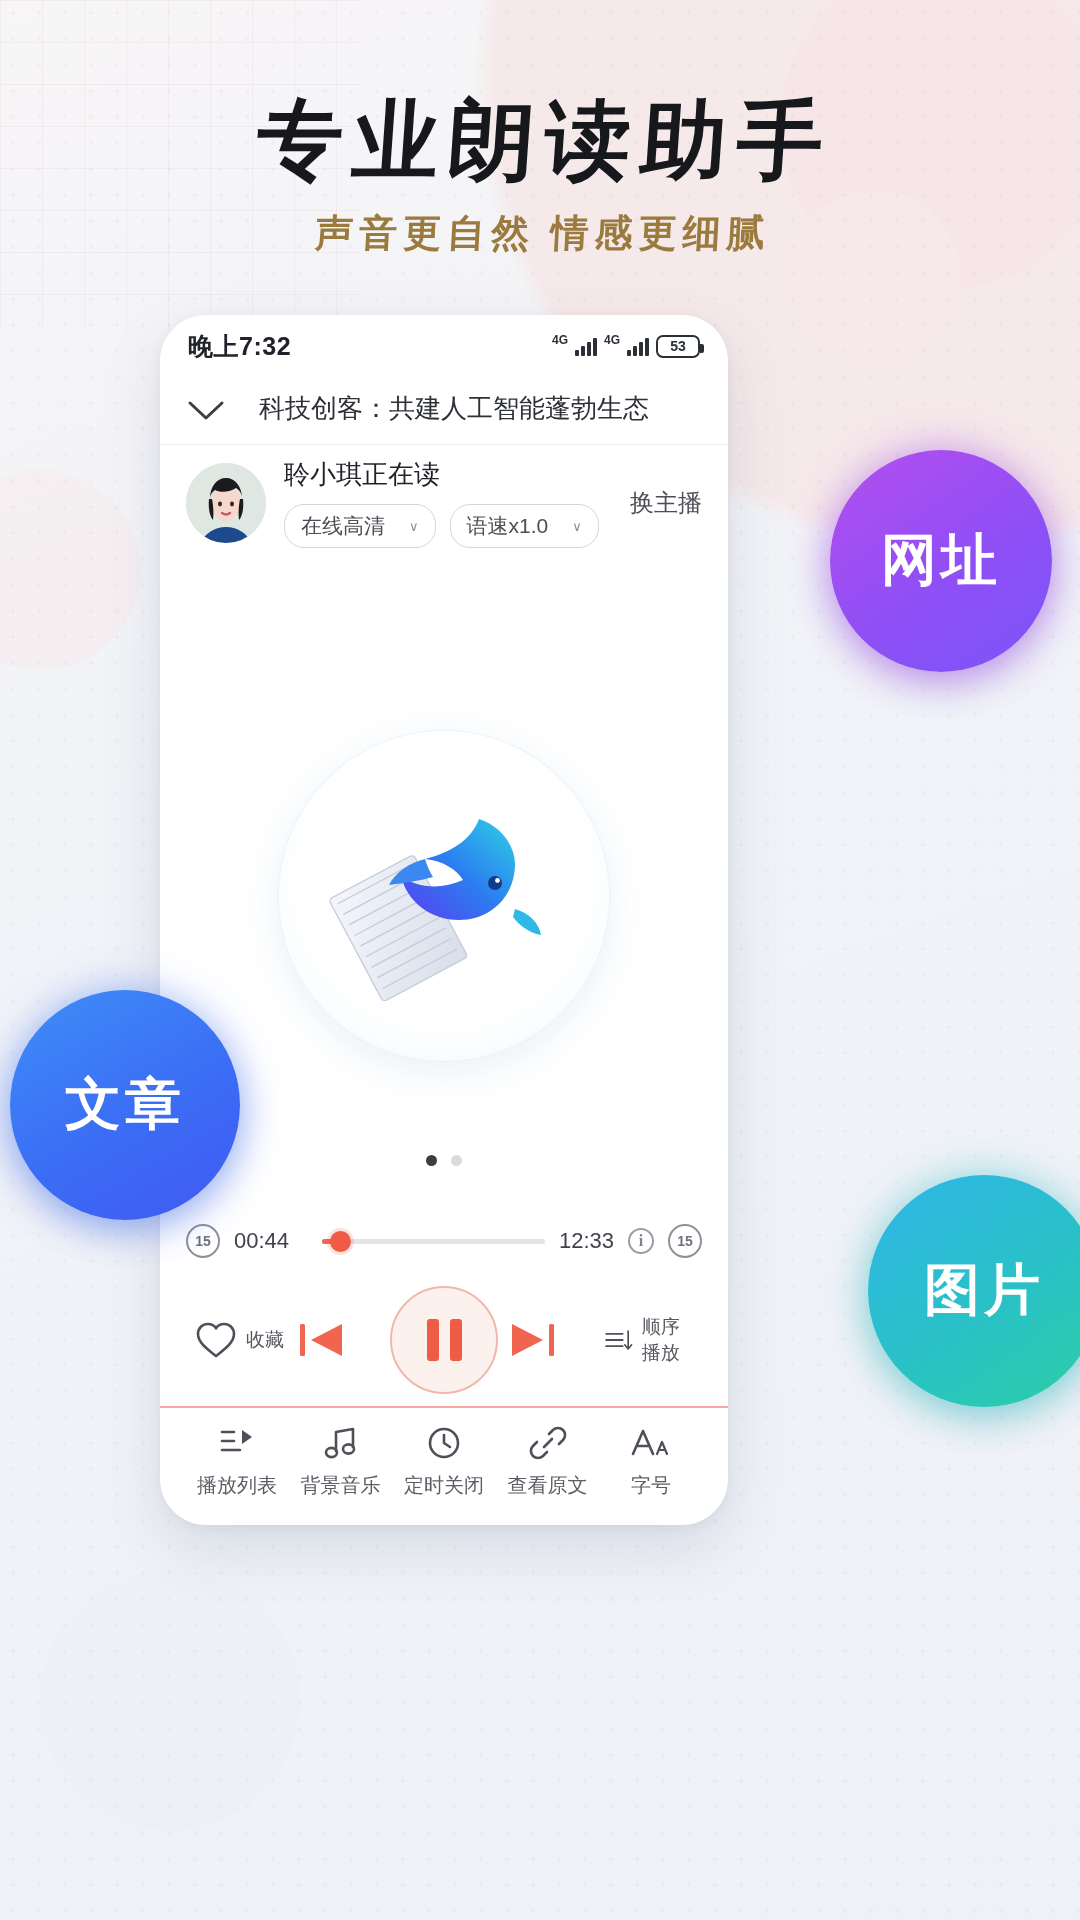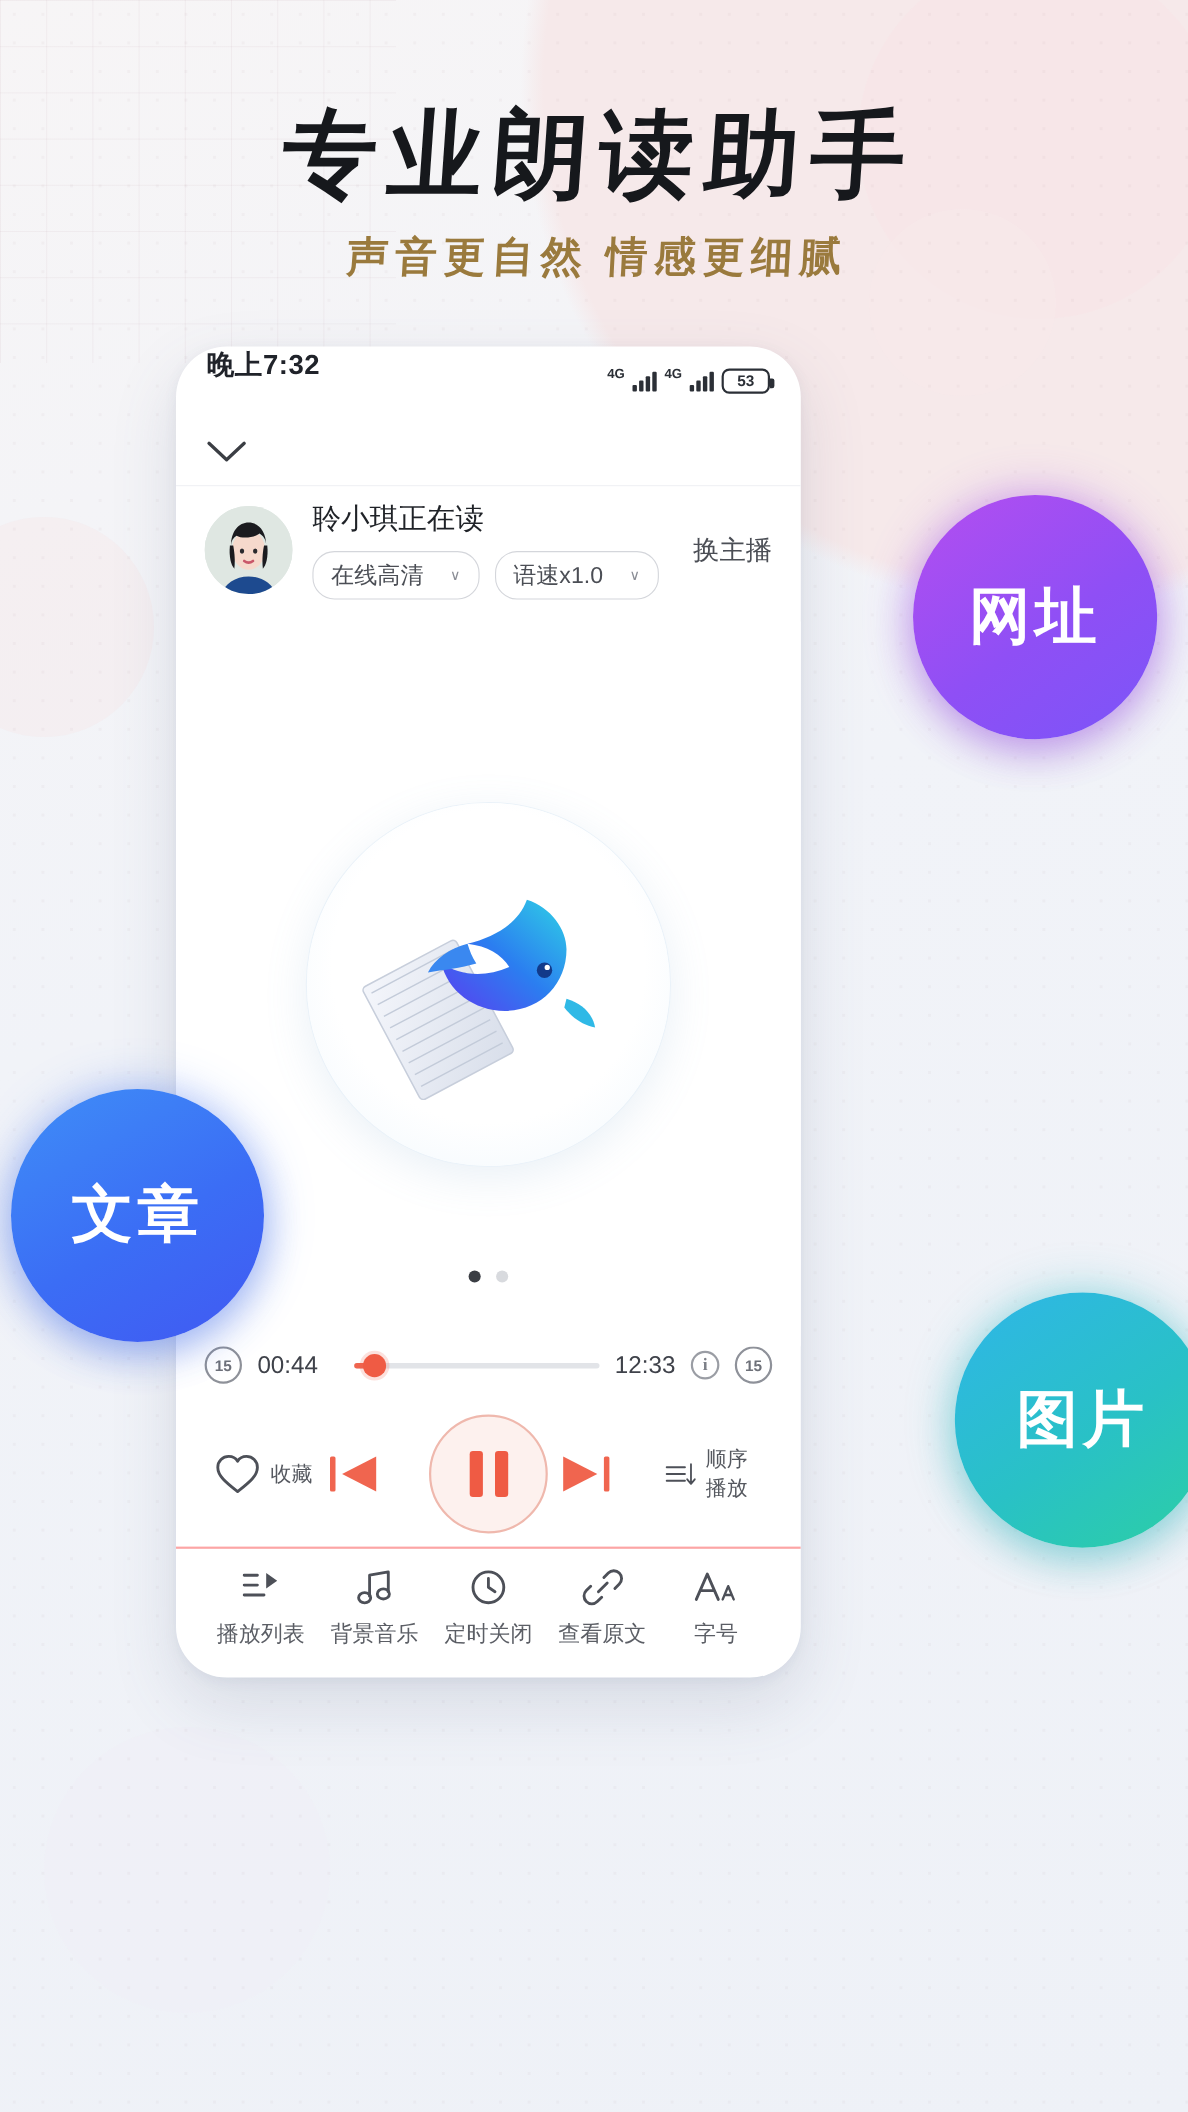--- a/index.html
+++ b/index.html
@@ -47,21 +47,21 @@
   }
 
   
   #phone { position:absolute; left:160px; top:315px; width:568px; height:1210px;
            background:#fff; border-radius:46px; z-index:4;
            box-shadow:0 24px 60px rgba(90,100,130,.16), 0 3px 12px rgba(90,100,130,.08);
            overflow:hidden; }
   #phone-inner { position:absolute; inset:0; display:flex; flex-direction:column; }
 
   
-  .statusbar { height:62px; display:flex; 
+  .statusbar { height:62px; display:flex; align-items:center;
                padding:0 28px; flex:0 0 auto; }
   .statusbar .time { font-size:25px; color:#20232a; font-weight:600; letter-spacing:.5px; }
   .statusbar .spacer { flex:1; }
   .statusbar .sysicons { display:flex; align-items:center; gap:7px; }
   .sig { display:flex; align-items:flex-end; gap:2px; height:20px; }
   .sig i { display:block; width:4px; background:#2b2f36; border-radius:1px; }
   .sig i:nth-child(1){height:6px;} .sig i:nth-child(2){height:10px;}
   .sig i:nth-child(3){height:14px;} .sig i:nth-child(4){height:18px;}
   .g4 { font-size:12px; color:#2b2f36; transform:translateY(-6px); font-weight:700; }
   .batt { position:relative; width:44px; height:23px; border:2px solid #2b2f36;
@@ -199,20 +199,21 @@
     </div>
   </div>
 
   <div class="ptop">
     <div class="chev-down">
       <svg width="40" height="24" viewBox="0 0 40 24">
             <path d="M4 4 L20 19 L36 4" fill="none" stroke="#3b3e44" stroke-width="3" stroke-linecap="round" stroke-linejoin="round"></path>
           </svg>
     </div>
     <div class="titles">
+      <div class="t1">科技创客：共建人工智能蓬勃生态</div>
     </div>
   </div>
 
   <div class="reader">
     <div class="avatar">
       <svg width="80" height="80" viewBox="0 0 80 80">
         <rect width="80" height="80" fill="#dfe7e2"></rect>
         <path d="M40 64c-12 0-22 7-25 16h50c-3-9-13-16-25-16z" fill="#1d4a8f"></path>
         <ellipse cx="40" cy="40" rx="15" ry="18" fill="#f6d9cc"></ellipse>
         <path d="M24 36c0-13 7-21 16-21s16 8 16 21c0-6-3-9-6-11-5 4-16 5-21 2-3 2-5 5-5 9z" fill="#1b1b1f"></path>

